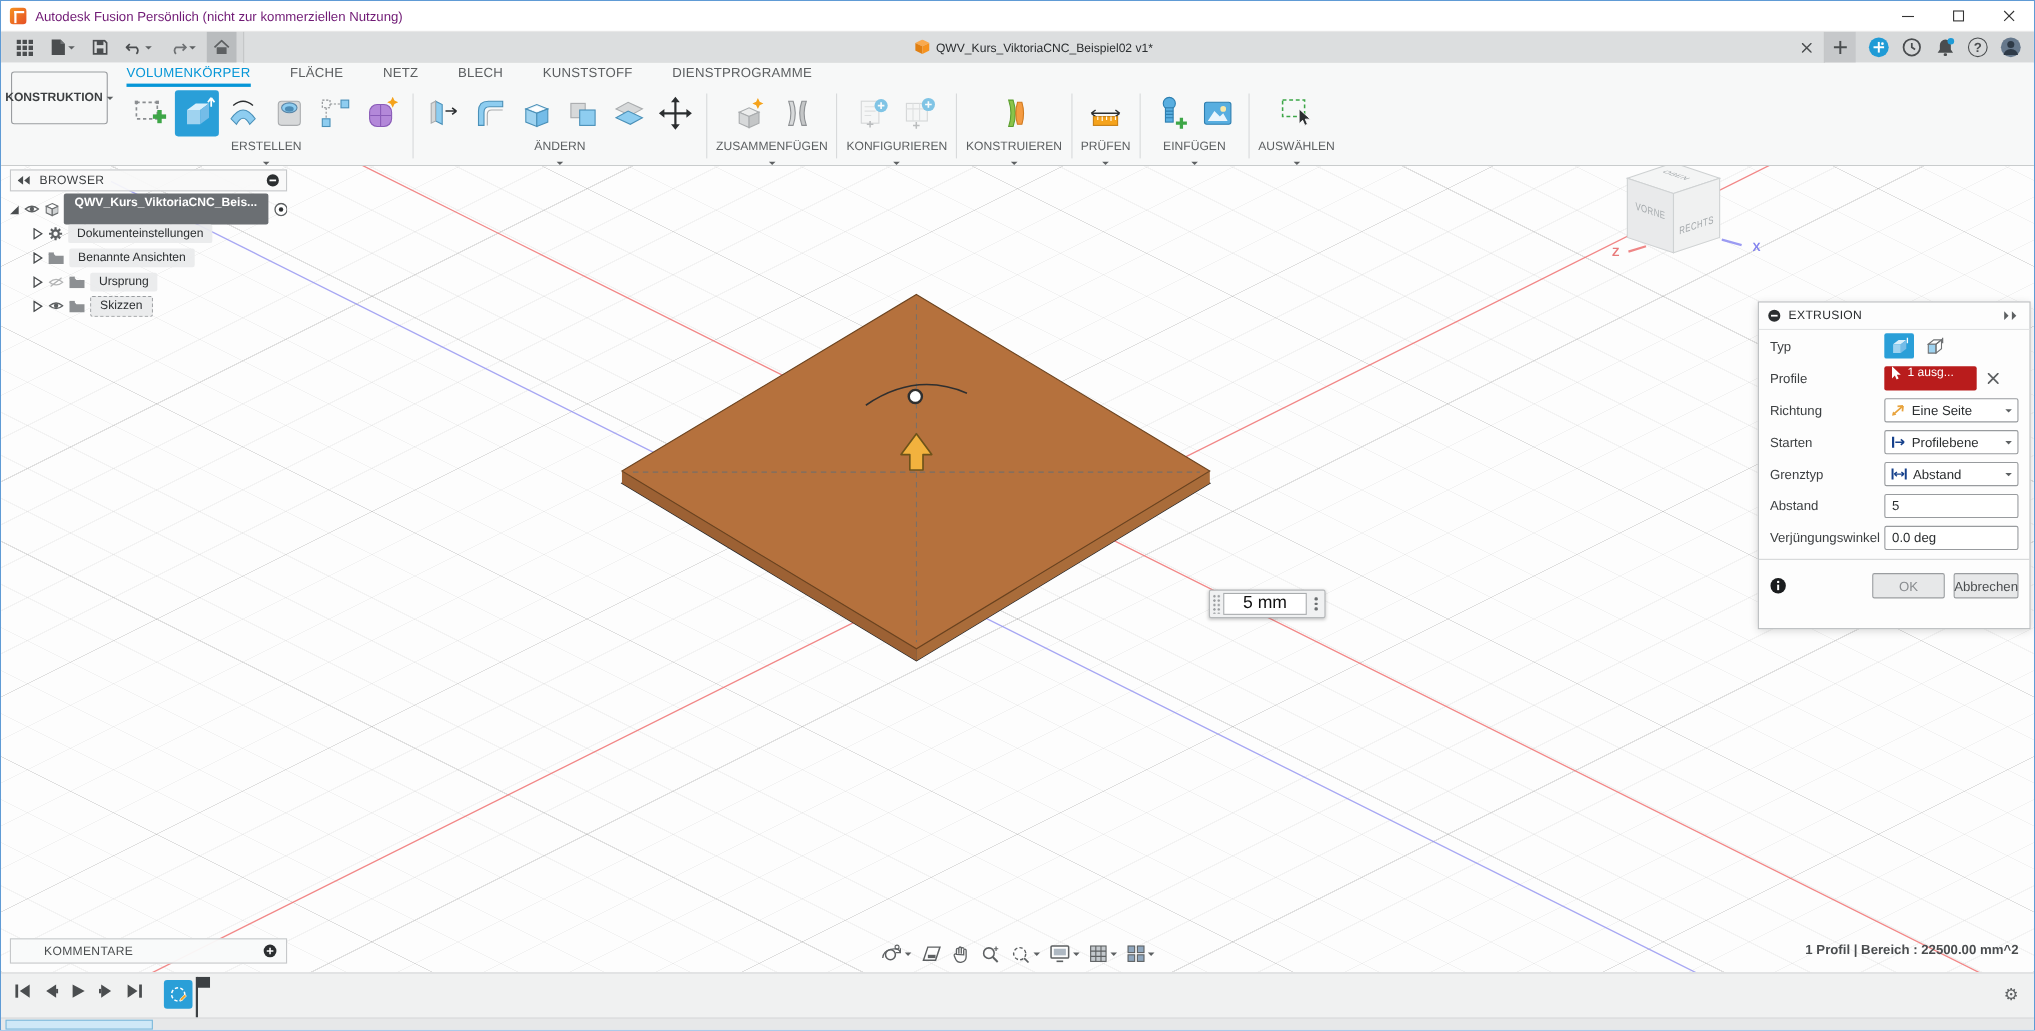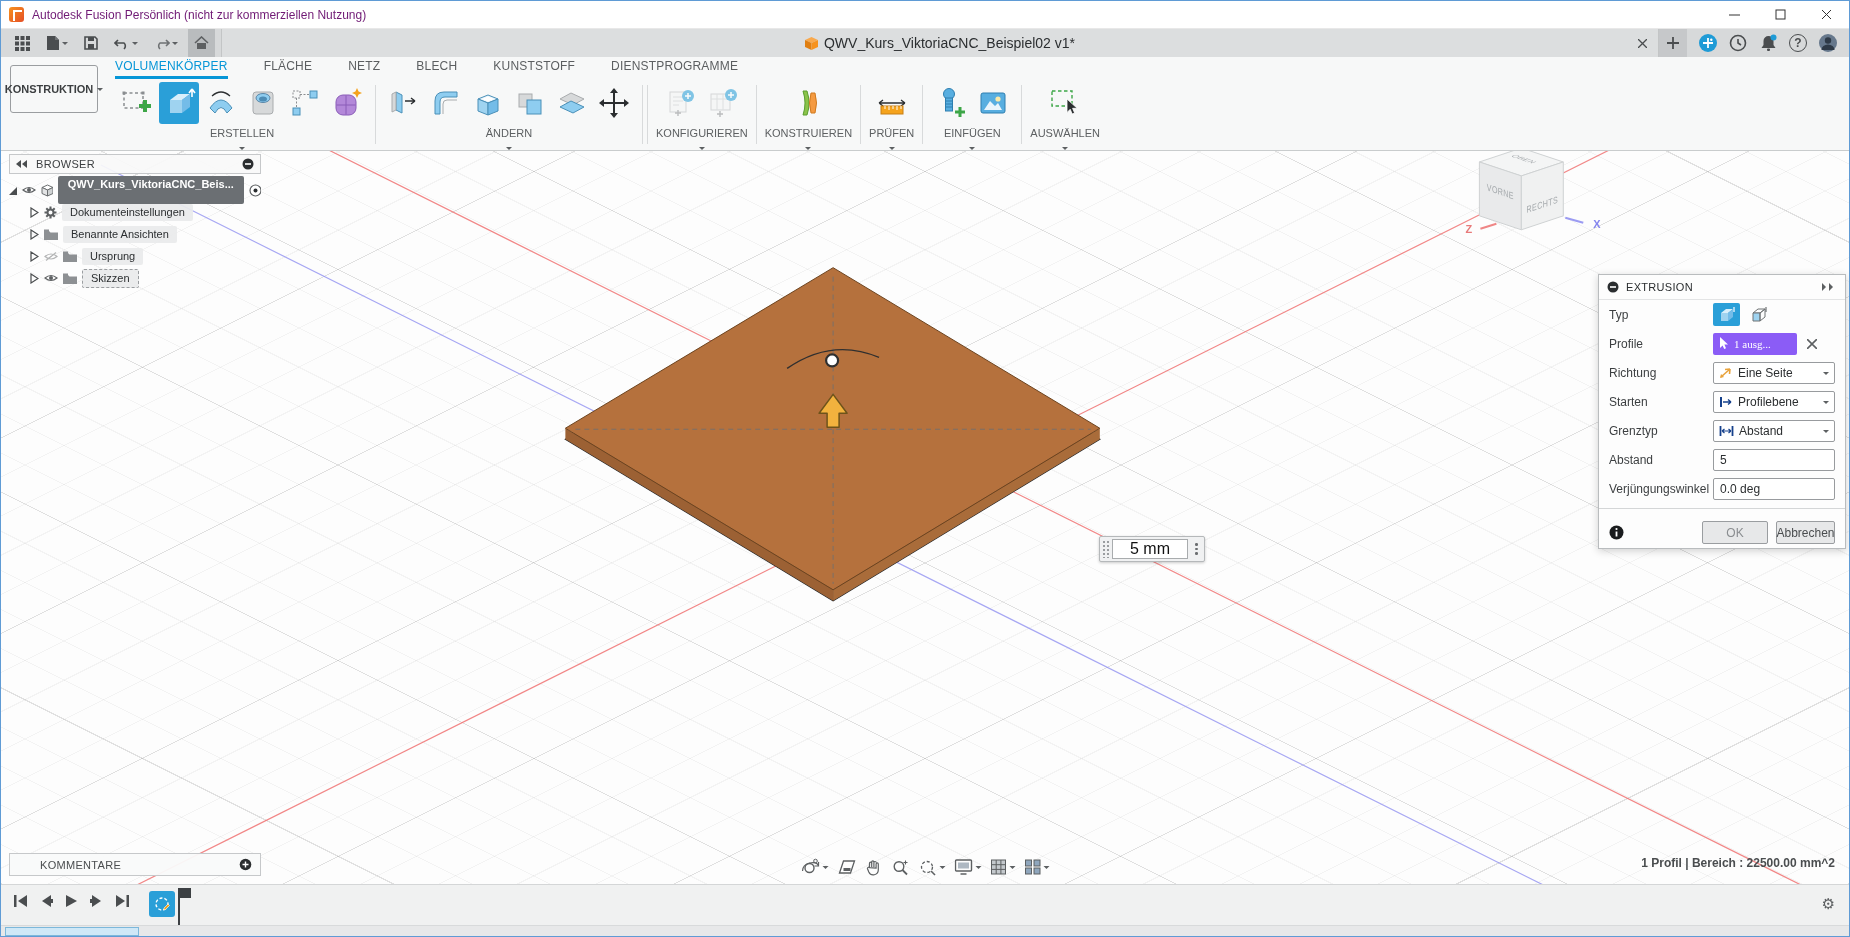--- a/index.html
+++ b/index.html
@@ -15,21 +15,21 @@
   .win-btn { width:46px; height:28px; display:flex; align-items:center; justify-content:center; }
   .win-btn svg { display:block; }
 
   
   .qat { height:28px; background:#d7d9da; display:flex; align-items:stretch; flex:0 0 auto; }
   .qat-left { display:flex; align-items:center; padding-left:8px; gap:4px; }
   .qat-btn { height:28px; display:flex; align-items:center; padding:0 6px; gap:2px; }
   .qat-btn.pressed { background:#b9bcbe; }
   .car { width:0; height:0; border:3.5px solid transparent; border-top-color:#5d6062; margin-top:4px; }
   .doc-tab { flex:1 1 auto; margin-left:6px; background:#dcdedf; border-left:1px solid #c3c5c6; border-right:1px solid #c3c5c6; display:flex; align-items:center; position:relative; }
-  .doc-tab-title { position:absolute; left:0; right:0; text-align:center; font-size:14px; color:#2b2e30; }
+  .doc-tab-title { position:absolute; left:0; right:0; text-align:center; font-size:11px; color:#2b2e30; }
   .doc-tab-title .cube { display:inline-block; vertical-align:-2px; margin-right:6px; }
   .doc-close { position:absolute; right:8px; top:6px; width:16px; height:16px; display:flex; align-items:center; justify-content:center; }
   .newtab-btn { width:28px; background:#c6c8ca; display:flex; align-items:center; justify-content:center; font-size:16px; color:#4a4d4f; }
   .qat-right { display:flex; align-items:center; gap:12px; padding:0 12px; }
   .circ { width:18px; height:18px; border-radius:50%; display:flex; align-items:center; justify-content:center; }
 
   
   .ribbon { height:94px; background:#f7f8f8; border-bottom:1px solid #c9cccd; display:flex; flex:0 0 auto; }
   .ribbon-left { width:106px; display:flex; align-items:flex-start; justify-content:center; padding-top:8px; }
   .ctx-btn { border:1px solid #9a9da0; border-radius:3px; background:#f7f8f8; height:48px; width:88px; display:flex; align-items:center; justify-content:center; gap:4px; font-size:11px; font-weight:bold; color:#3c3f41; }
@@ -70,27 +70,27 @@
   .dlg { position:absolute; left:1597px; top:123px; width:248px; background:#fdfdfd; border:1px solid #b9bcbe; box-shadow:0 2px 8px rgba(0,0,0,.18); font-size:12px; color:#3c3f41; }
   .dlg-head { height:25px; display:flex; align-items:center; gap:7px; padding:0 8px; border-bottom:1px solid #e3e4e5; }
   .dlg-title { font-size:11px; letter-spacing:.3px; color:#2b2e30; flex:1; }
   .dbl-arrow { display:flex; }
   .dbl-arrow i { width:0; height:0; border:4px solid transparent; border-left-color:#5d6062; margin-left:-1px; }
   .dlg-row { min-height:29px; display:flex; align-items:center; padding:1px 10px; }
   .dlg-row .lbl { flex:1; padding-right:4px; }
   .dctl { width:122px; display:flex; align-items:center; }
   .typbtn { width:27px; height:23px; border-radius:2px; display:flex; align-items:center; justify-content:center; margin-right:5px; }
   .typbtn.sel { background:#2a9fd8; }
-  .chip-blue { background:#8b5cf6; color:#fff; height:22px; border-radius:2px; display:flex; align-items:center; gap:4px; padding:0 8px 0 6px; font-size:11px; width:84px;font-family:Liberation Serif, serif; }
+  .chip-blue { background:#b91c1c; color:#fff; height:22px; border-radius:2px; display:flex; align-items:flex-start; gap:4px; padding:0 8px 0 6px; font-size:11px; width:84px; }
   .xbtn { margin-left:10px; display:flex; }
   .select { height:22px; border:1px solid #989b9e; background:#fff; border-radius:2px; display:flex; align-items:center; gap:5px; padding:0 5px; width:122px; }
   .select .stext { flex:1; font-size:12px; color:#2b2e30; white-space:nowrap; overflow:hidden; }
   .tinput { height:22px; width:122px; border:1px solid #989b9e; border-radius:2px; background:#fff; font-size:12px; color:#2b2e30; padding:0 6px; font-family:"Liberation Sans",sans-serif; }
   .dlg-div { height:1px; background:#d4d6d7; margin:5px 0; }
-  .dlg-foot { display:flex; align-items:center; padding:7px 10px 4px; gap:8px; }
+  .dlg-foot { display:flex; align-items:center; padding:7px 10px 27px; gap:8px; }
   .btn { height:23px; background:#e7e8e9; border:1px solid #9a9da0; border-radius:2px; font-size:12px; color:#4a4d4f; display:flex; align-items:center; justify-content:center; }
   .btn.ok { width:66px; margin-left:auto; color:#8a8d90; }
   .btn.cancel { width:59px; }
 
   
   .dimbox { position:absolute; left:1098px; top:385px; height:26px; display:flex; align-items:center; background:#f0f1f2; border:1px solid #b5b8ba; border-radius:2px; box-shadow:0 1px 3px rgba(0,0,0,.2); padding:2px; }
   .grip { width:8px; height:18px; background-image:radial-gradient(circle, #9a9da0 1px, transparent 1.2px); background-size:4px 4px; margin-right:2px; }
   .dimbox input { width:76px; height:20px; border:1px solid #a9acae; background:#fff; text-align:center; font-size:16px; font-family:"Liberation Sans",sans-serif; color:#111; }
   .dots3 { width:14px; display:flex; flex-direction:column; align-items:center; gap:2px; padding-left:3px; }
   .dots3 i { width:2.5px; height:2.5px; background:#6b6e70; border-radius:50%; }
@@ -357,20 +357,42 @@
                 </svg>
               </div>
           </div>
           <div class="rgroup-label">
               <span>ÄNDERN</span>
               <span class="car"></span>
             </div>
         </div>
         <div class="rsep"></div>
 
+        <div class="rgroup">
+          <div class="rgroup-icons">
+            <div class="rslot">
+                <svg width="34" height="34">
+                  <polygon points="8,16 17,12 26,16 17,20" fill="#eceded" stroke="#a9acae"></polygon>
+                  <polygon points="8,16 17,20 17,30 8,26" fill="#d7d9da" stroke="#a9acae"></polygon>
+                  <polygon points="17,20 26,16 26,26 17,30" fill="#c4c6c7" stroke="#a9acae"></polygon>
+                  <path d="M25 3 l1.6 3.4 L30 8 l-3.4 1.6 L25 13 l-1.6-3.4 L20 8 l3.4-1.6 Z" fill="#f5a31c"></path>
+                </svg>
+              </div>
+            <div class="rslot">
+                <svg width="34" height="34">
+                  <path d="M11 6 Q15 17 11 28 L15 28 Q19 17 15 6 Z" fill="#d7d9da" stroke="#8e9194"></path>
+                  <path d="M23 6 Q19 17 23 28 L27 28 Q23 17 27 6 Z" fill="#c4c6c7" stroke="#8e9194"></path>
+                </svg>
+              </div>
+          </div>
+          <div class="rgroup-label">
+              <span>ZUSAMMENFÜGEN</span>
+              <span class="car"></span>
+            </div>
+        </div>
         <div class="rsep"></div>
 
         <div class="rgroup">
           <div class="rgroup-icons">
             <div class="rslot dim">
                 <svg width="34" height="34">
                   <rect x="6" y="6" width="16" height="20" fill="#f4f5f5" stroke="#b9bcbe"></rect>
                   <path d="M9 11 H19 M9 15 H19 M9 19 H15" stroke="#c9cccd"></path>
                   <circle cx="24" cy="10" r="6" fill="#1f9bd6"></circle>
                   <path d="M24 7 V13 M21 10 H27" stroke="#fff" stroke-width="1.5"></path>

